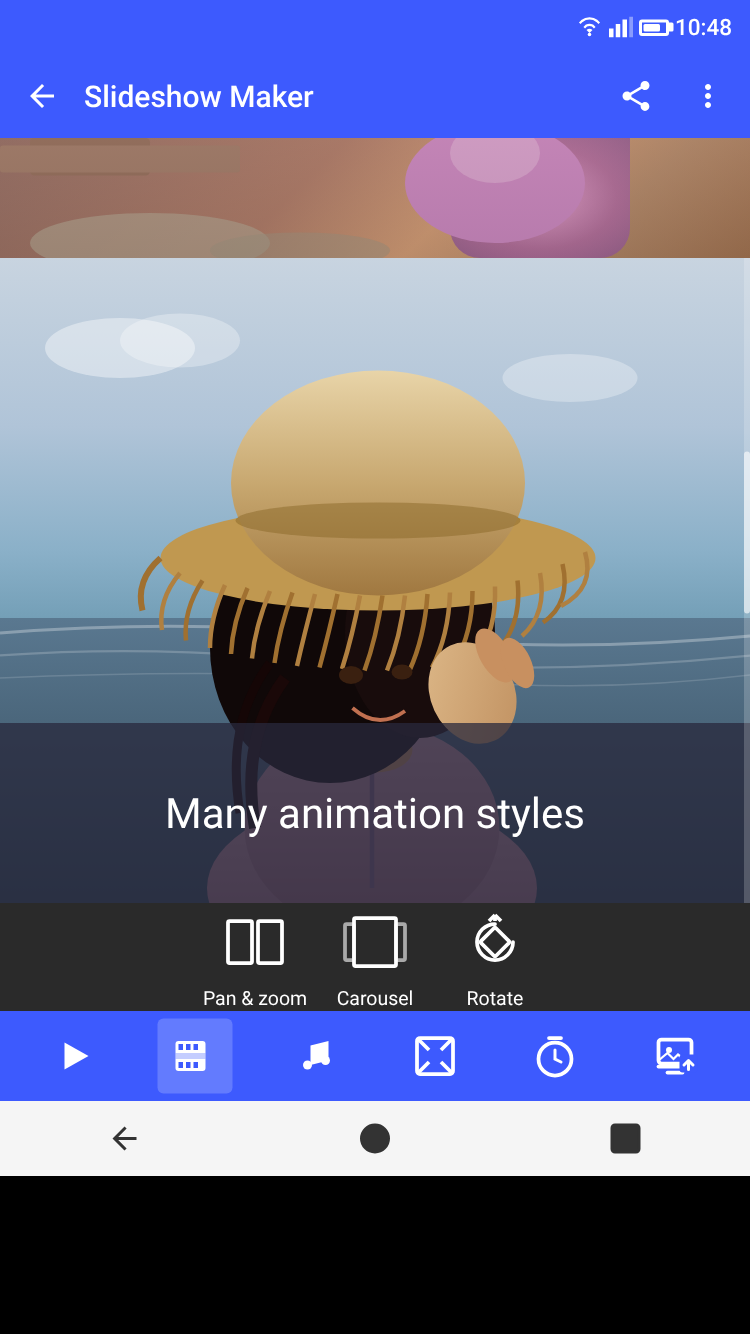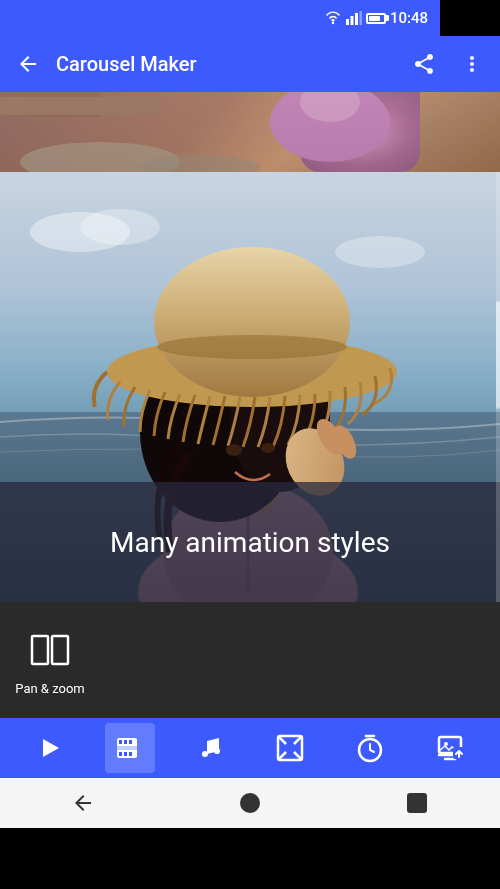--- a/index.html
+++ b/index.html
@@ -7,21 +7,21 @@
       width: 500px;
       height: 889px;
       font-family: 'Roboto', Arial, sans-serif;
       background: #000;
       overflow: hidden;
       position: relative;
     }
 
     
     .status-bar {
-      width: 440px;
+      width: 500px;
       height: 36px;
       background: #3d5afe;
       display: flex;
       align-items: center;
       justify-content: flex-end;
       padding: 0 12px;
       gap: 6px;
     }
     .status-bar .time {
       color: #fff;
@@ -169,25 +169,25 @@
       top: 30%;
       width: 4px;
       height: 25%;
       background: rgba(255,255,255,0.6);
       border-radius: 2px;
     }
 
     
     .toolbar {
       width: 500px;
-      height: 116px;
+      height: 72px;
       background: #2a2a2a;
       display: flex;
       align-items: center;
-      justify-content: flex-start;
+      justify-content: center;
       padding: 0 10px;
     }
     .tool-item {
       display: flex;
       flex-direction: column;
       align-items: center;
       gap: 6px;
       cursor: pointer;
       min-width: 80px;
     }
@@ -321,21 +321,21 @@
     <span class="time">10:48</span>
   </div>
 </div>
 
 <div class="top-bar">
   <div class="back-btn">
     <svg width="24" height="24" viewBox="0 0 24 24" fill="white">
       <path d="M20 11H7.83l5.59-5.59L12 4l-8 8 8 8 1.41-1.41L7.83 13H20v-2z"></path>
     </svg>
   </div>
-  <div class="title">Carousel Maker</div>
+  <div class="title">Slideshow Maker</div>
   <div class="icon-btn">
     <svg width="24" height="24" viewBox="0 0 24 24" fill="white">
       <path d="M18 16.08c-.76 0-1.44.3-1.96.77L8.91 12.7c.05-.23.09-.46.09-.7s-.04-.47-.09-.7l7.05-4.11c.54.5 1.25.81 2.04.81 1.66 0 3-1.34 3-3s-1.34-3-3-3-3 1.34-3 3c0 .24.04.47.09.7L8.04 9.81C7.5 9.31 6.79 9 6 9c-1.66 0-3 1.34-3 3s1.34 3 3 3c.79 0 1.5-.31 2.04-.81l7.12 4.16c-.05.21-.08.43-.08.65 0 1.61 1.31 2.92 2.92 2.92s2.92-1.31 2.92-2.92-1.31-2.92-2.92-2.92z"></path>
     </svg>
   </div>
   <div class="icon-btn">
     <svg width="24" height="24" viewBox="0 0 24 24" fill="white">
       <path d="M12 8c1.1 0 2-.9 2-2s-.9-2-2-2-2 .9-2 2 .9 2 2 2zm0 2c-1.1 0-2 .9-2 2s.9 2 2 2 2-.9 2-2-.9-2-2-2zm0 6c-1.1 0-2 .9-2 2s.9 2 2 2 2-.9 2-2-.9-2-2-2z"></path>
     </svg>
   </div>
@@ -476,21 +476,42 @@
   <div class="tool-item">
     <div class="tool-icon">
       <svg viewBox="0 0 44 44" fill="none" stroke="white" stroke-width="2.5">
         <rect x="4" y="8" width="16" height="28" rx="1"></rect>
         <rect x="24" y="8" width="16" height="28" rx="1"></rect>
       </svg>
     </div>
     <span class="tool-label">Pan &amp; zoom</span>
   </div>
 
-
+  <div class="tool-item">
+    <div class="tool-icon">
+      <svg viewBox="0 0 44 44" fill="none" stroke="white" stroke-width="2.5">
+        <rect x="8" y="6" width="28" height="32" rx="1"></rect>
+        <rect x="2" y="10" width="6" height="24" rx="1" opacity="0.6"></rect>
+        <rect x="36" y="10" width="6" height="24" rx="1" opacity="0.6"></rect>
+      </svg>
+    </div>
+    <span class="tool-label">Carousel</span>
+  </div>
+
+  <div class="tool-item">
+    <div class="tool-icon">
+      <svg viewBox="0 0 44 44" fill="none" stroke="white" stroke-width="2.5">
+        <path d="M22 8 L22 4 M22 4 L18 8 M22 4 L26 8"></path>
+        <path d="M34 22 C34 28.6 28.6 34 22 34 C15.4 34 10 28.6 10 22 C10 15.4 15.4 10 22 10" stroke-linecap="round"></path>
+
+        <rect x="15" y="15" width="14" height="14" rx="1" transform="rotate(45 22 22)"></rect>
+      </svg>
+    </div>
+    <span class="tool-label">Rotate</span>
+  </div>
 
 
 </div>
 
 <div class="action-bar">
 
   <div class="action-btn">
     <svg viewBox="0 0 30 30" fill="white">
       <path d="M8 6L24 15L8 24V6z"></path>
     </svg>

